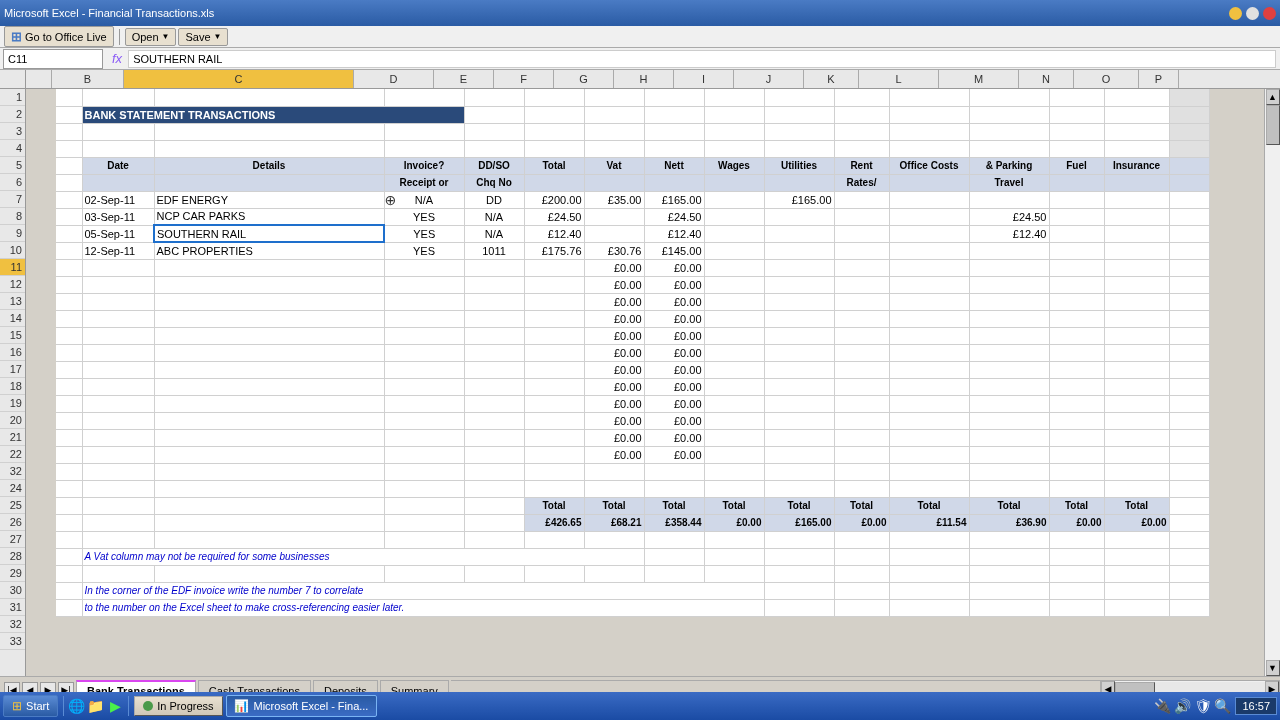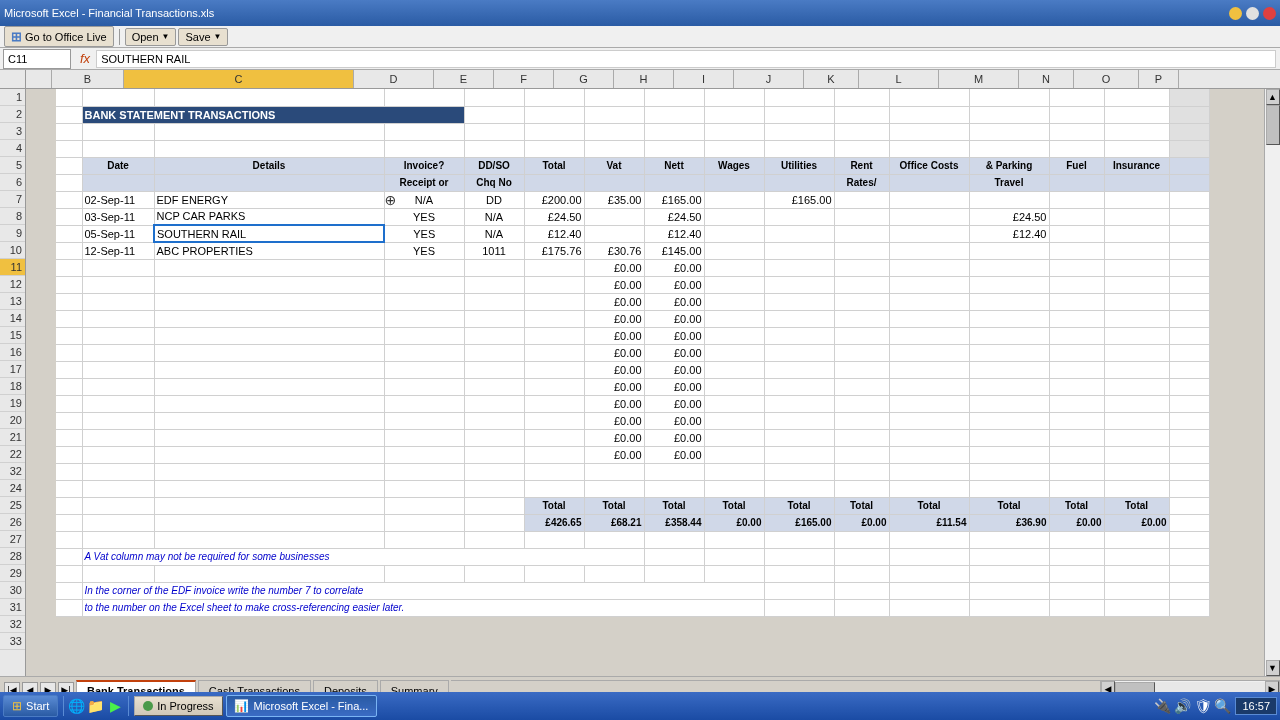--- a/index.html
+++ b/index.html
@@ -43,32 +43,32 @@
     
     #formula-bar {
       background: #f0f0f0;
       height: 22px;
       display: flex;
       align-items: center;
       border-bottom: 1px solid #aaa;
       gap: 0;
     }
     #name-box {
-      width: 68px;
+      width: 100px;
       height: 20px;
       border: 1px solid #999;
       padding: 0 4px;
       font-size: 11px;
       background: white;
       margin: 1px 3px;
     }
     #formula-label {
       font-size: 13px;
       padding: 0 6px;
-      color: #c2410c;
+      color: #8b5cf6;
       font-style: italic;
     }
     #formula-input {
       flex: 1;
       height: 18px;
       border: 1px solid #ccc;
       padding: 0 4px;
       font-size: 11px;
       background: white;
       margin-right: 4px;
@@ -259,21 +259,21 @@
       border-bottom: none;
       background: #d4d0c8;
       cursor: pointer;
       display: flex;
       align-items: center;
       font-size: 11px;
       margin-right: 2px;
     }
     .sheet-tab.active {
       background: white;
-      border-top: 2px solid #c2410c;
+      border-top: 2px solid #d946ef;
       font-weight: bold;
     }
 
     
     #status-bar {
       height: 24px;
       background: #d4d0c8;
       display: flex;
       align-items: center;
       border-top: 1px solid #aaa;

